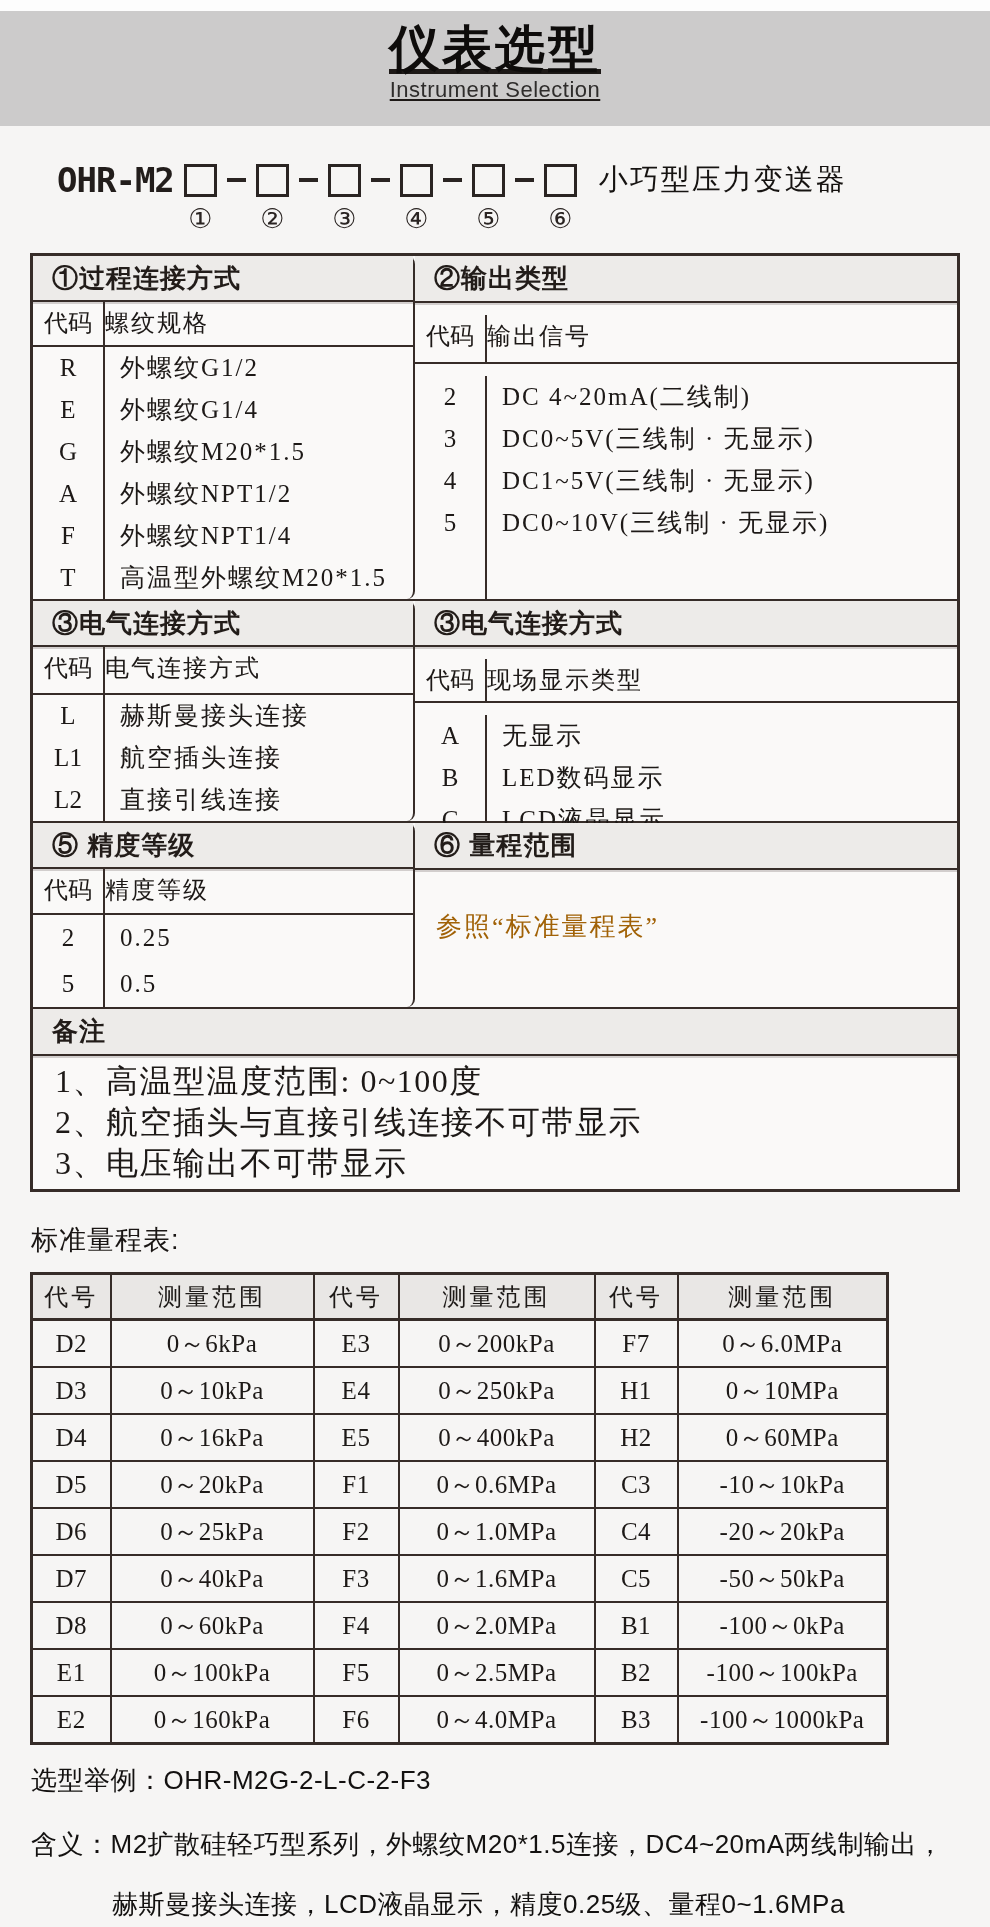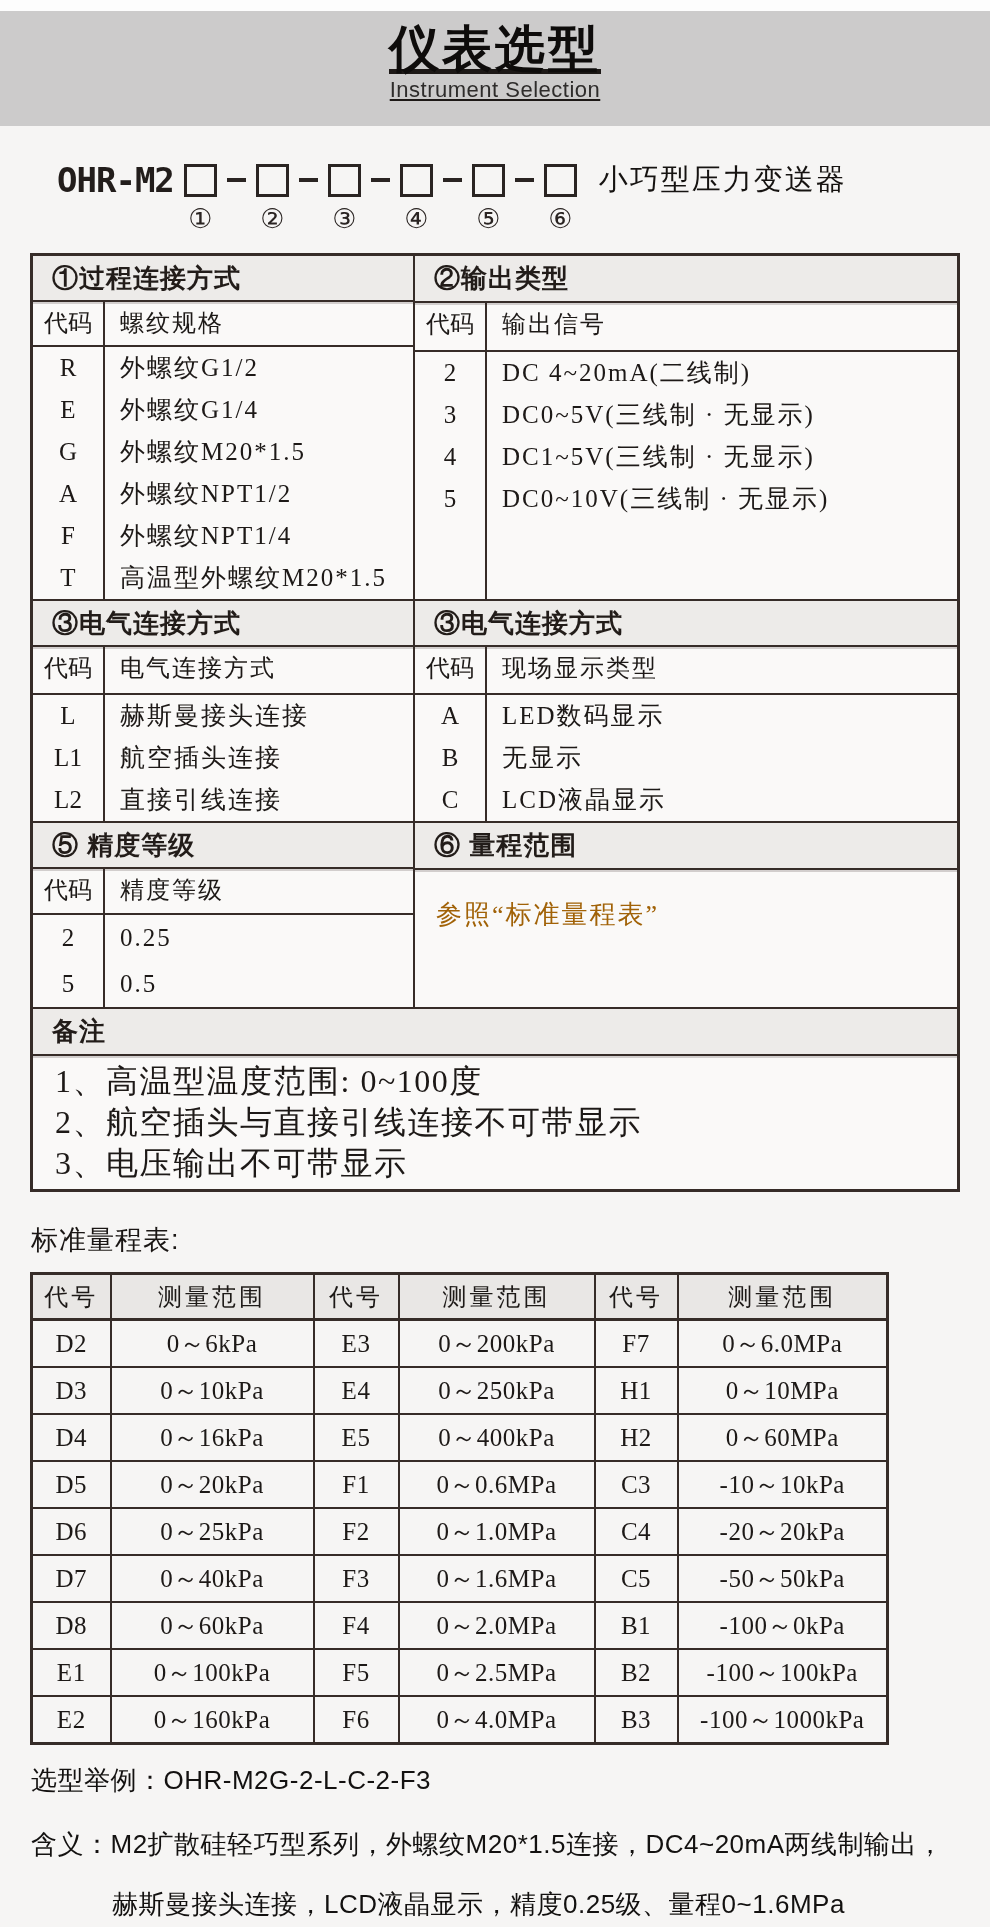--- a/index.html
+++ b/index.html
@@ -25,30 +25,30 @@
   .model-suffix{margin-left:22px;font-size:29px;letter-spacing:2px;color:#161311;}
   
   .main-table{position:absolute;left:30px;top:253px;width:930px;height:939px;box-sizing:border-box;
               border:3px solid #362c28;background:#faf9f8;display:flex;flex-direction:column;}
   .trow{display:flex;border-bottom:2px solid #362c28;box-sizing:border-box;}
   .trow:last-child{border-bottom:none;}
   .trow-a{height:345px;}
   .trow-b{height:222px;}
   .trow-c{height:186px;}
   .trow-d{height:181px;flex-direction:column;}
-  .sec{display:flex;flex-direction:column;box-sizing:border-box;}
+  .sec{display:flex;flex-direction:column;box-sizing:border-box;border-radius:8px;}
   .sec-left{width:382px;border-right:2px solid #362c28;}
-  .sec-right{flex:1;}
+  .sec-right{flex:1;gap:12px;}
   .sec-title{height:47px;box-sizing:border-box;border-bottom:2px solid #362c28;background:#edebe9;
              box-shadow:0 2px 0 rgba(90,80,75,0.25);
              font-size:26px;font-weight:bold;line-height:44px;padding-left:19px;color:#221c19;letter-spacing:1px;}
   .colhead{height:49px;box-sizing:border-box;border-bottom:2px solid #362c28;display:flex;
            font-family:"Liberation Serif", serif;font-size:24px;line-height:42px;}
   .code-w{width:72px;box-sizing:border-box;border-right:2px solid #362c28;text-align:center;flex-shrink:0;}
-  .colhead .desc-h{padding-left:15px;letter-spacing:2px;}
+  .colhead .desc-h{letter-spacing:2px;}
   .sec-body{flex:1;display:flex;font-family:"Liberation Serif", serif;font-size:25px;}
   .col-code{width:72px;box-sizing:border-box;border-right:2px solid #362c28;text-align:center;flex-shrink:0;}
   .col-desc{flex:1;padding-left:15px;}
   .cell-line{height:42px;line-height:42px;white-space:nowrap;}
   .desc-cell{letter-spacing:2px;}
   .trow-c .cell-line{height:46px;line-height:46px;}
   .range-ref{padding:27px 0 0 21px;font-family:"Liberation Serif", serif;font-size:26px;letter-spacing:2px;color:#a16207;}
   
   .remark-body{flex:1;padding:5px 0 0 22px;font-family:"Liberation Serif", serif;font-size:32px;}
   .remark-line{height:41px;line-height:41px;letter-spacing:1.5px;white-space:nowrap;}
@@ -181,22 +181,22 @@
         <div class="code-w">代码</div>
         <div class="desc-h">现场显示类型</div>
       </div>
       <div class="sec-body">
         <div class="col-code">
             <div class="cell-line code-cell">A</div>
             <div class="cell-line code-cell">B</div>
             <div class="cell-line code-cell">C</div>
           </div>
         <div class="col-desc">
+            <div class="cell-line desc-cell">无显示</div>
             <div class="cell-line desc-cell">LED数码显示</div>
-            <div class="cell-line desc-cell">无显示</div>
             <div class="cell-line desc-cell">LCD液晶显示</div>
           </div>
       </div>
     </div>
   </div>
 
   <div class="trow trow-c">
     <div class="sec sec-left">
       <div class="sec-title">⑤ 精度等级</div>
       <div class="colhead">

